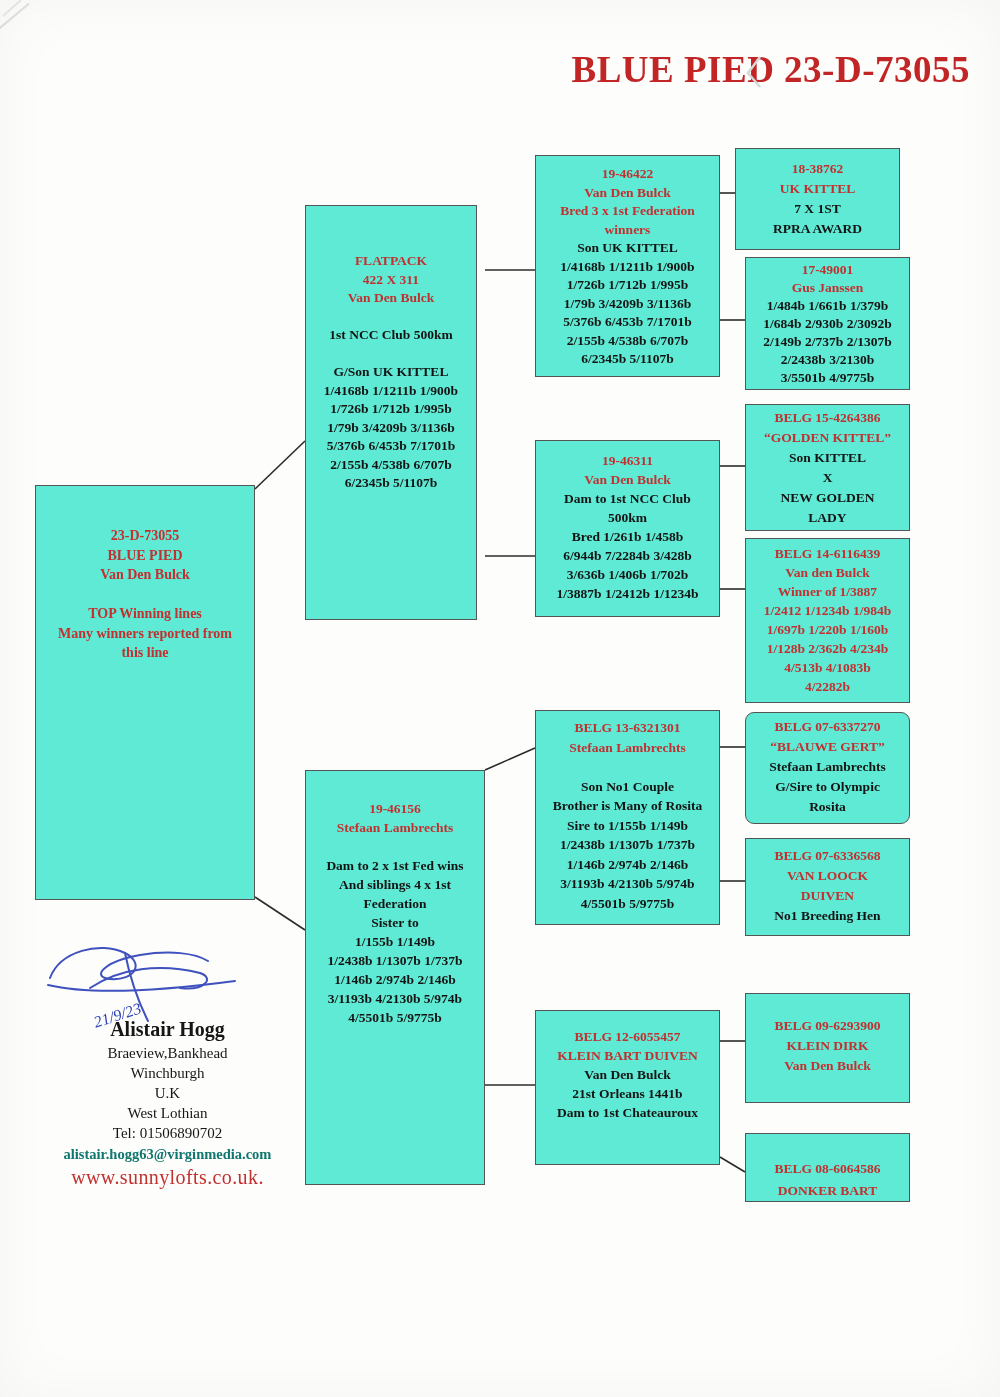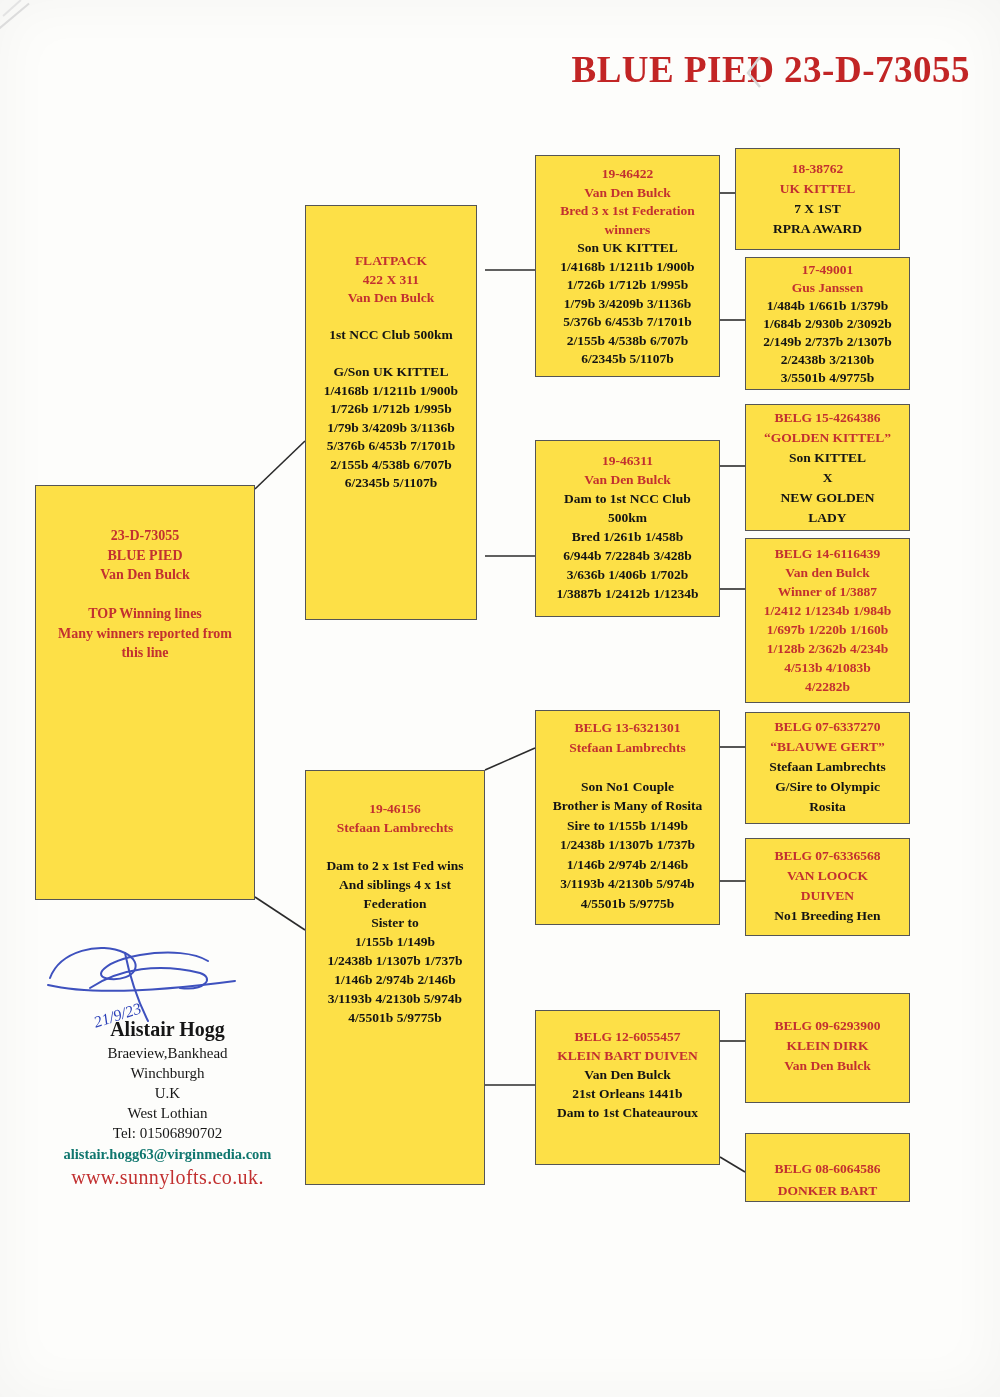--- a/index.html
+++ b/index.html
@@ -8,21 +8,21 @@
   .page {
     position:relative; width:1000px; height:1397px; margin:0 auto;
     background:#fdfdfb; overflow:hidden;
     box-shadow: inset 0 0 60px rgba(0,0,0,.04);
   }
   .title {
     position:absolute; top:48px; left:0; width:970px; text-align:right;
     font-size:37px; font-weight:bold; color:#c22525; letter-spacing:.5px;
   }
   .pbox {
-    position:absolute; background:#fde047; border:1px solid #555;
+    position:absolute; background:#5eead4; border:1px solid #555;
     text-align:center; font-weight:bold; font-size:13.5px; color:#141414;
     padding-left:2px; padding-right:2px;
   }
   .pbox.big { font-size:14px; }
   .ln.r { color:#c23030; }
   .ln.b { color:#141414; }
   .ln.s { color:transparent; }
   svg.overlay { position:absolute; left:0; top:0; pointer-events:none; }
   .corner-streak { position:absolute; background:#dcdcdc; }
   .contact { position:absolute; left:25px; top:1018px; width:285px; text-align:center; color:#161616; }
@@ -171,21 +171,21 @@
   <div class="pbox" style="left:745px;top:538px;width:165px;height:165px;padding-top:5px;line-height:19px;">
       <div class="ln r">BELG 14-6116439</div>
       <div class="ln r">Van den Bulck</div>
       <div class="ln r">Winner of 1/3887</div>
       <div class="ln r">1/2412 1/1234b 1/984b</div>
       <div class="ln r">1/697b 1/220b 1/160b</div>
       <div class="ln r">1/128b 2/362b 4/234b</div>
       <div class="ln r">4/513b 4/1083b</div>
       <div class="ln r">4/2282b</div>
     </div>
-  <div class="pbox" style="left:745px;top:712px;width:165px;height:112px;padding-top:4px;line-height:20px;">
+  <div class="pbox" style="left:745px;top:712px;width:165px;height:112px;padding-top:4px;line-height:20px;border-radius:9px;">
       <div class="ln r">BELG 07-6337270</div>
       <div class="ln r">“BLAUWE GERT”</div>
       <div class="ln b">Stefaan Lambrechts</div>
       <div class="ln b">G/Sire to Olympic</div>
       <div class="ln b">Rosita</div>
     </div>
   <div class="pbox" style="left:745px;top:838px;width:165px;height:98px;padding-top:7px;line-height:20px;">
       <div class="ln r">BELG 07-6336568</div>
       <div class="ln r">VAN LOOCK</div>
       <div class="ln r">DUIVEN</div>

